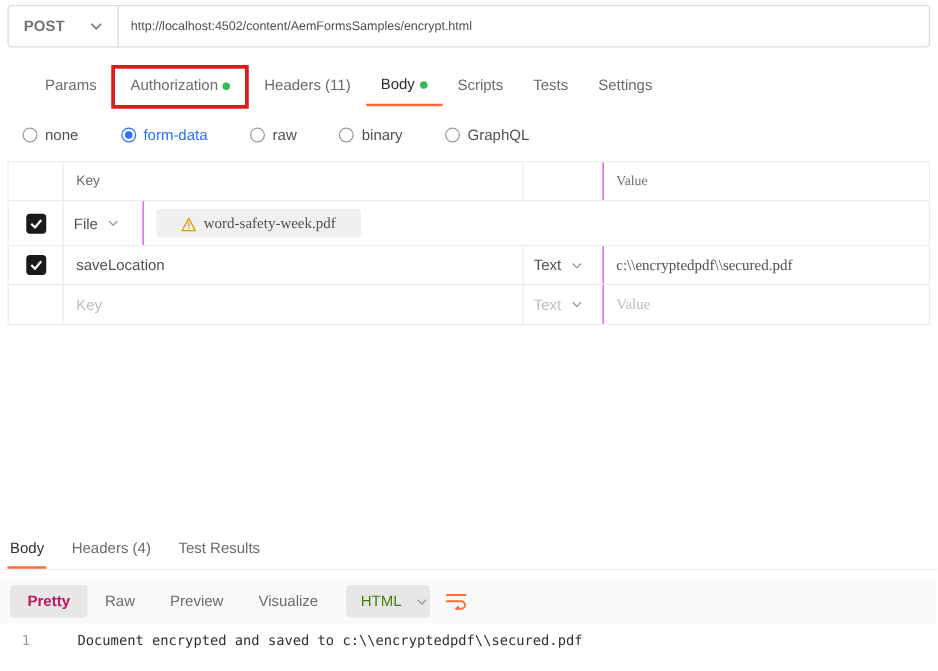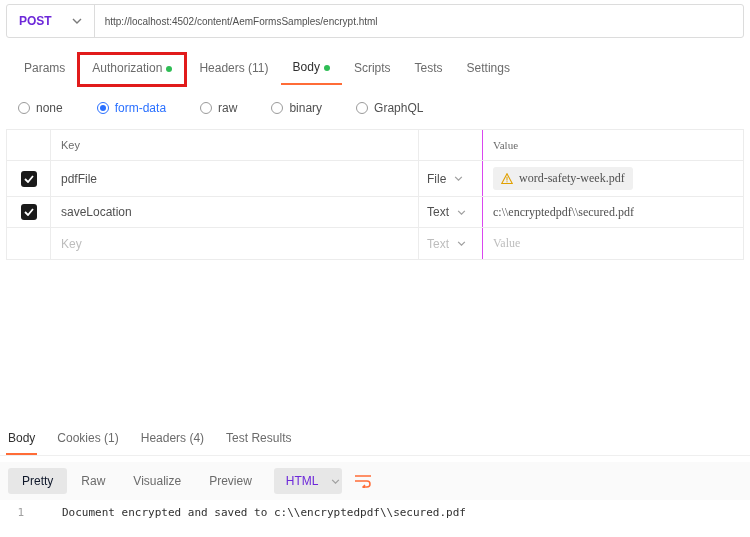--- a/index.html
+++ b/index.html
@@ -22,40 +22,40 @@
     height: 34px;
   }
   .method-select {
     display: flex;
     align-items: center;
     gap: 20px;
     padding: 0 12px;
     border-right: 1px solid #dcdcdc;
   }
   .method-select span.method {
-    color: #6d28d9;
+    color: #737373;
     font-weight: 600;
     font-size: 12px;
   }
   .method-select svg { width: 10px; height: 6px; }
   .url-input {
     flex: 1;
     border: none;
     outline: none;
     padding: 0 10px;
     font-size: 10px;
     color: #505050;
     background: transparent;
   }
   
   .req-tabs {
     display: flex;
     align-items: center;
     gap: 0;
-    padding: 14px 6px 0 12px;
+    padding: 14px 6px 0 24px;
     font-size: 12px;
   }
   .req-tabs .tab {
     padding: 6px 12px 9px;
     color: #6b6b6b;
     cursor: pointer;
     position: relative;
   }
   .req-tabs .tab.active {
     color: #303030;
@@ -133,23 +133,23 @@
   .checkbox {
     width: 16px; height: 16px; border-radius: 3px;
     background: #1a1a1a; color: #fff;
     display: flex; align-items: center; justify-content: center;
     font-size: 11px;
   }
   .placeholder { color: #bdbdbd; }
   .chip {
     background: #f0f0f0;
     border-radius: 3px;
-    padding: 4px 8px;
+    padding: 4px 20px;
     display: inline-flex;
-    align-items: center;
+    align-items: flex-end;
     gap: 6px;
     color: #505050;
   }
   .chip .warn-icon {
     width: 12px; height: 12px;
   }
   .chev { width: 9px; height: 5px; }
   .chev path { stroke: #a0a0a0; stroke-width:1.5; fill:none; }
   .lower-spacer { height: 165px; }
   
@@ -179,24 +179,25 @@
   }
   .btn {
     padding: 6px 14px;
     font-size: 12px;
     color: #6b6b6b;
     cursor: pointer;
     border-radius: 3px;
   }
   .btn.active {
     background: #e7e7e7;
-    color: #0f172a;
+    color: #be185d;
+    font-weight: bold;
   }
   .btn-group { display: flex; gap: 2px; background: #e7e7e7; align-items:center; border-radius:3px; padding:0 2px; margin-left:8px;}
-  .btn-group .btn { padding: 6px 10px; background: transparent; color:#6d28d9;}
+  .btn-group .btn { padding: 6px 10px; background: transparent; color:#4d7c0f;}
   .wrap-icon { margin-left: 12px; width: 18px; height: 14px; }
   
   .res-body {
     display: flex;
     font-family: Menlo, Consolas, monospace;
     font-size: 11px;
     padding: 6px 8px;
   }
   .res-body .ln { width: 26px; color: #a0a0a0; text-align: right; padding-right: 10px; }
   .res-body .code { color: #303030; margin-left: 28px; }
@@ -263,21 +264,20 @@
   </div>
 
   <div class="fd-row">
     <div class="col-check">
       <div class="checkbox">
         <svg width="10" height="8" viewBox="0 0 10 8">
             <path d="M1 4 L4 7 L9 1" stroke="#fff" stroke-width="1.8" fill="none"></path>
           </svg>
       </div>
     </div>
-    <div class="col-key">pdfFile</div>
     <div class="col-type">
       <span>File</span>
       <svg class="chev" viewBox="0 0 10 6">
           <path d="M1 1 L5 5 L9 1"></path>
         </svg>
     </div>
     <div class="col-value">
       <div class="chip">
         <svg class="warn-icon" viewBox="0 0 16 16">
           <path d="M8 1 L15 14 H1 Z" fill="none" stroke="#e0a000" stroke-width="1.5"></path>
@@ -318,35 +318,31 @@
     </div>
     <div class="col-value placeholder">Value</div>
   </div>
 </div>
 
 <div class="lower-spacer"></div>
 
 <div class="res-tabs">
   <div class="rtab active">Body</div>
   <div class="rtab">
-    <span>Cookies</span>
-    <span>(1)</span>
-  </div>
-  <div class="rtab">
     <span>Headers</span>
     <span>(4)</span>
   </div>
   <div class="rtab">Test Results</div>
 </div>
 
 <div class="res-toolbar">
   <div class="btn active">Pretty</div>
   <div class="btn">Raw</div>
+  <div class="btn">Preview</div>
   <div class="btn">Visualize</div>
-  <div class="btn">Preview</div>
   <div class="btn-group">
     <div class="btn">HTML</div>
     <svg class="chev" viewBox="0 0 10 6">
         <path d="M1 1 L5 5 L9 1"></path>
       </svg>
   </div>
   <svg class="wrap-icon" viewBox="0 0 18 14">
     <path d="M1 2 H17 M1 7 H13 a3 3 0 0 1 0 6 H9 M11 11 L9 13 L11 15" stroke="#ff6c37" stroke-width="1.5" fill="none"></path>
   </svg>
 </div>

